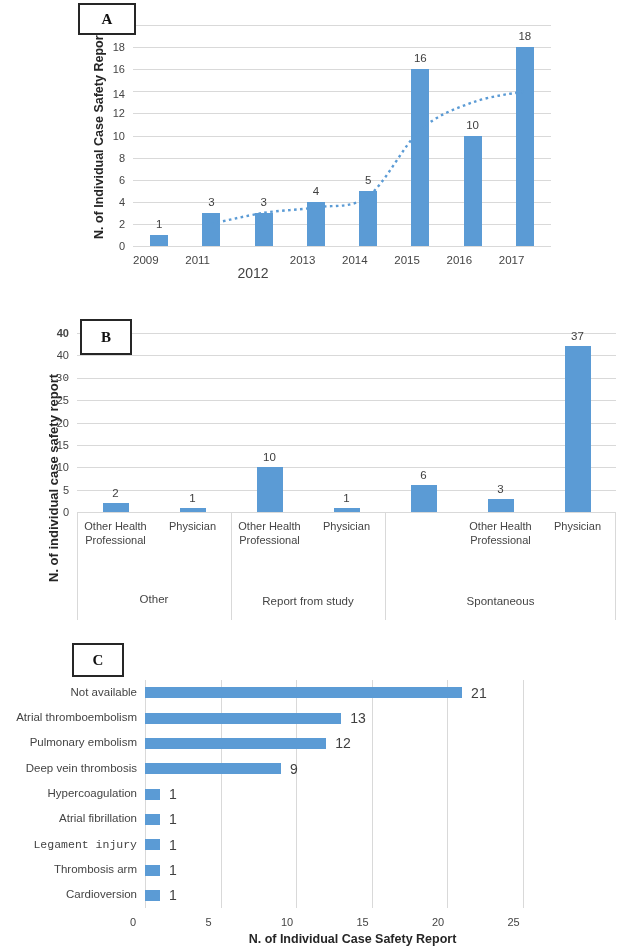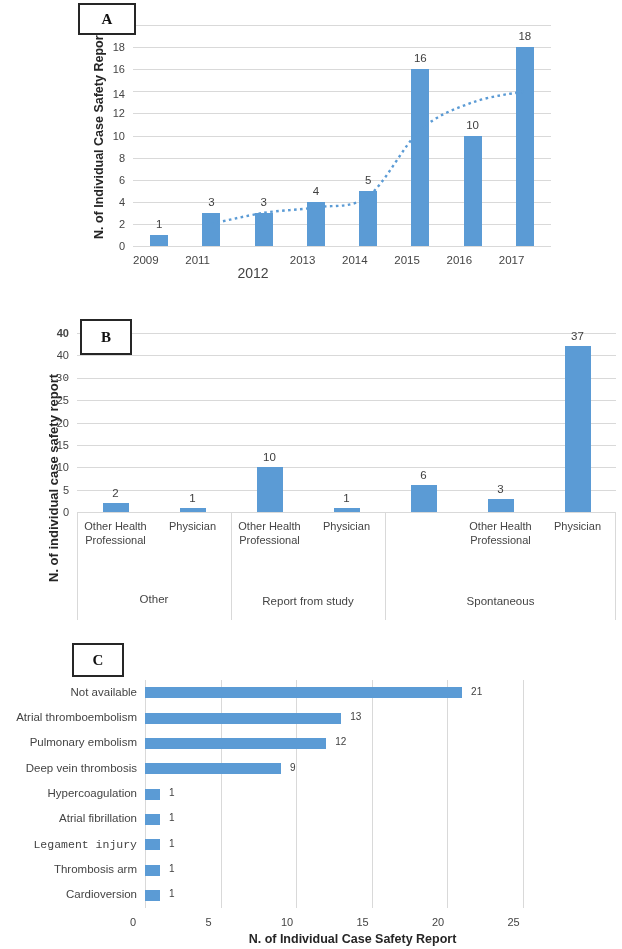--- a/index.html
+++ b/index.html
@@ -16,21 +16,21 @@
   }
   .plot{position:absolute;}
   .gridline-h{position:absolute;left:0;width:100%;height:1px;background:#d9d9d9;}
   .gridline-v{position:absolute;top:0;width:1px;background:#d9d9d9;}
   .bar-v{position:absolute;}
   .bar-h{position:absolute;}
   .tick{position:absolute;font-size:11px;color:#444;line-height:1.1;}
   .tick.right{text-align:right;}
   .tick.center{text-align:left;}
   .val-label{position:absolute;font-size:11.5px;color:#404040;text-align:center;line-height:1.1;}
-  .val-label-h{position:absolute;font-size:10px;color:#404040;line-height:1.1;}
+  .val-label-h{position:absolute;font-size:14px;color:#404040;line-height:1.1;}
   .cat-label{position:absolute;font-size:11px;color:#444;text-align:center;line-height:1.3;}
   .cat-label-right{position:absolute;font-size:11.5px;color:#444;text-align:right;line-height:1.15;}
   .group-label{position:absolute;font-size:11.5px;color:#444;text-align:center;line-height:1.15;}
   .divider-v{position:absolute;width:1px;background:#d9d9d9;}
   .ylabel{
     position:absolute;writing-mode:vertical-rl;transform:rotate(180deg);
     display:flex;align-items:center;justify-content:center;
     font-weight:bold;font-size:12.5px;color:#262626;white-space:nowrap;
   }
   .xlabel{position:absolute;text-align:center;font-weight:bold;font-size:12.5px;color:#262626;}

